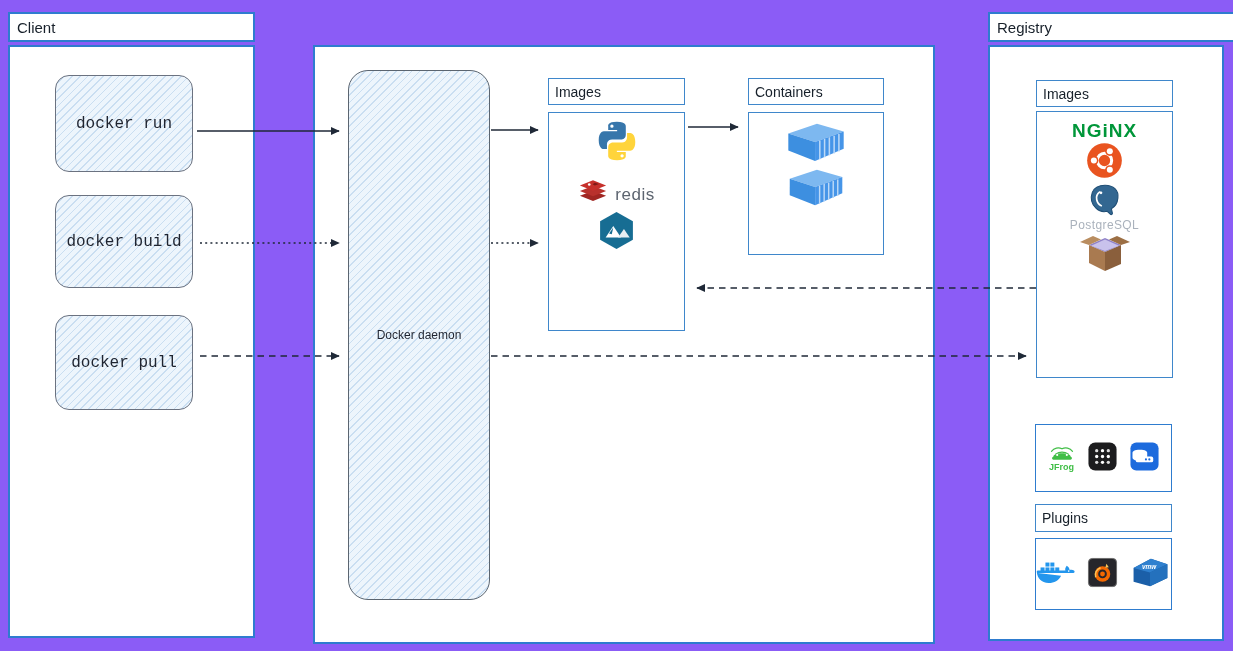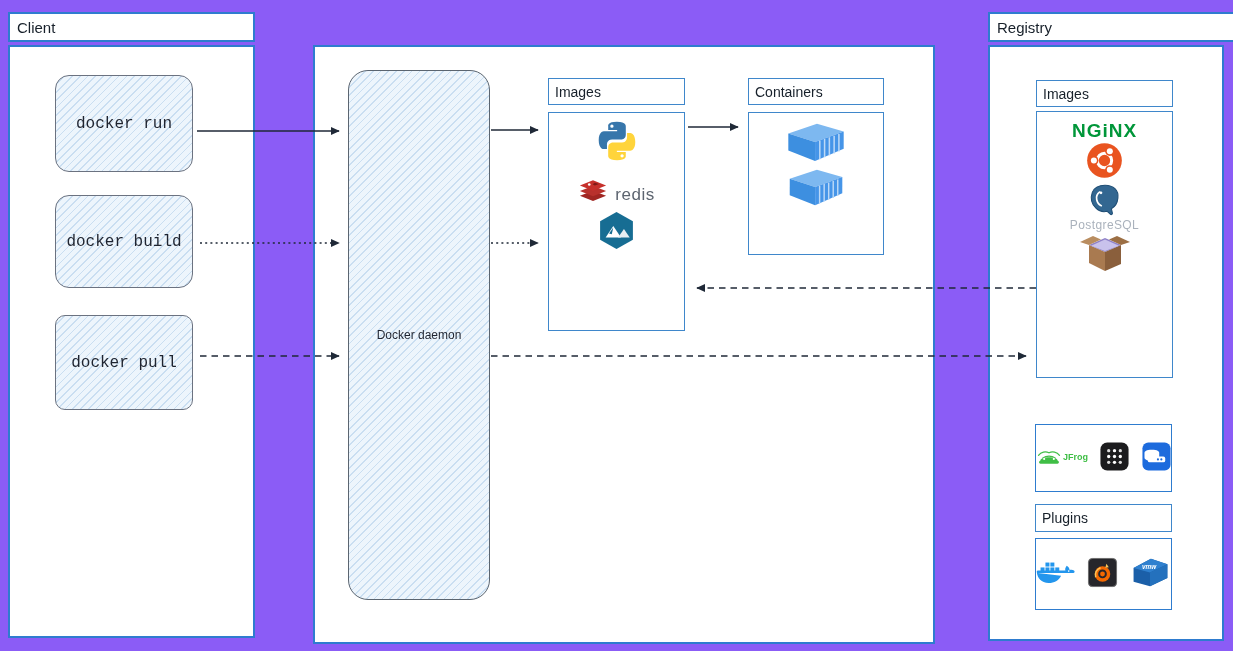--- a/index.html
+++ b/index.html
@@ -29,41 +29,41 @@
   }
   .col{display:flex;flex-direction:column;align-items:center;height:100%;width:100%;
     justify-content:flex-start;box-sizing:border-box;}
   .row{display:flex;flex-direction:row;align-items:center;justify-content:center;gap:11px;
     height:100%;width:100%;box-sizing:border-box;}
   .redis-row{display:flex;align-items:center;gap:7px;margin-top:12px;}
   .redis-text{font-size:17px;color:#5d6570;letter-spacing:.5px;}
   .nginx-text{font-size:19px;font-weight:bold;color:#009639;letter-spacing:1px;}
   .pg-wrap{display:flex;flex-direction:column;align-items:center;gap:1px;}
   .pg-text{font-size:12px;color:#aab2bc;letter-spacing:.4px;}
-  .jfrog-wrap{display:flex;flex-direction:row;align-items:center;}
+  .jfrog-wrap{display:flex;flex-direction:column;align-items:center;}
   .jfrog-text{font-size:9px;font-weight:bold;color:#40be46;margin-top:-2px;}
   .overlay{position:absolute;left:0;top:0;pointer-events:none;z-index:5;}
 </style>
 </head>
 <body>
 
 <div class="canvas">
 
   <div class="title-box" style="left:8px;top:12px;width:247px;height:30px;">
     <span>Client</span>
   </div>
   <div class="frame" style="left:8px;top:45px;width:247px;height:593px;"></div>
 
   <div class="cmd hatch" style="top:75px;height:97px;">
     <span>docker run</span>
   </div>
   <div class="cmd hatch" style="top:195px;height:93px;">
     <span>docker build</span>
   </div>
-  <div class="cmd hatch" style="top:315px;height:95px;border-radius:10px;">
+  <div class="cmd hatch" style="top:315px;height:95px;">
     <span>docker pull</span>
   </div>
 
   <div class="frame" style="left:313px;top:45px;width:622px;height:599px;"></div>
 
   <div class="daemon hatch">
     <span>Docker daemon</span>
   </div>
 
   <div class="label-box" style="left:548px;top:78px;width:137px;height:27px;">

